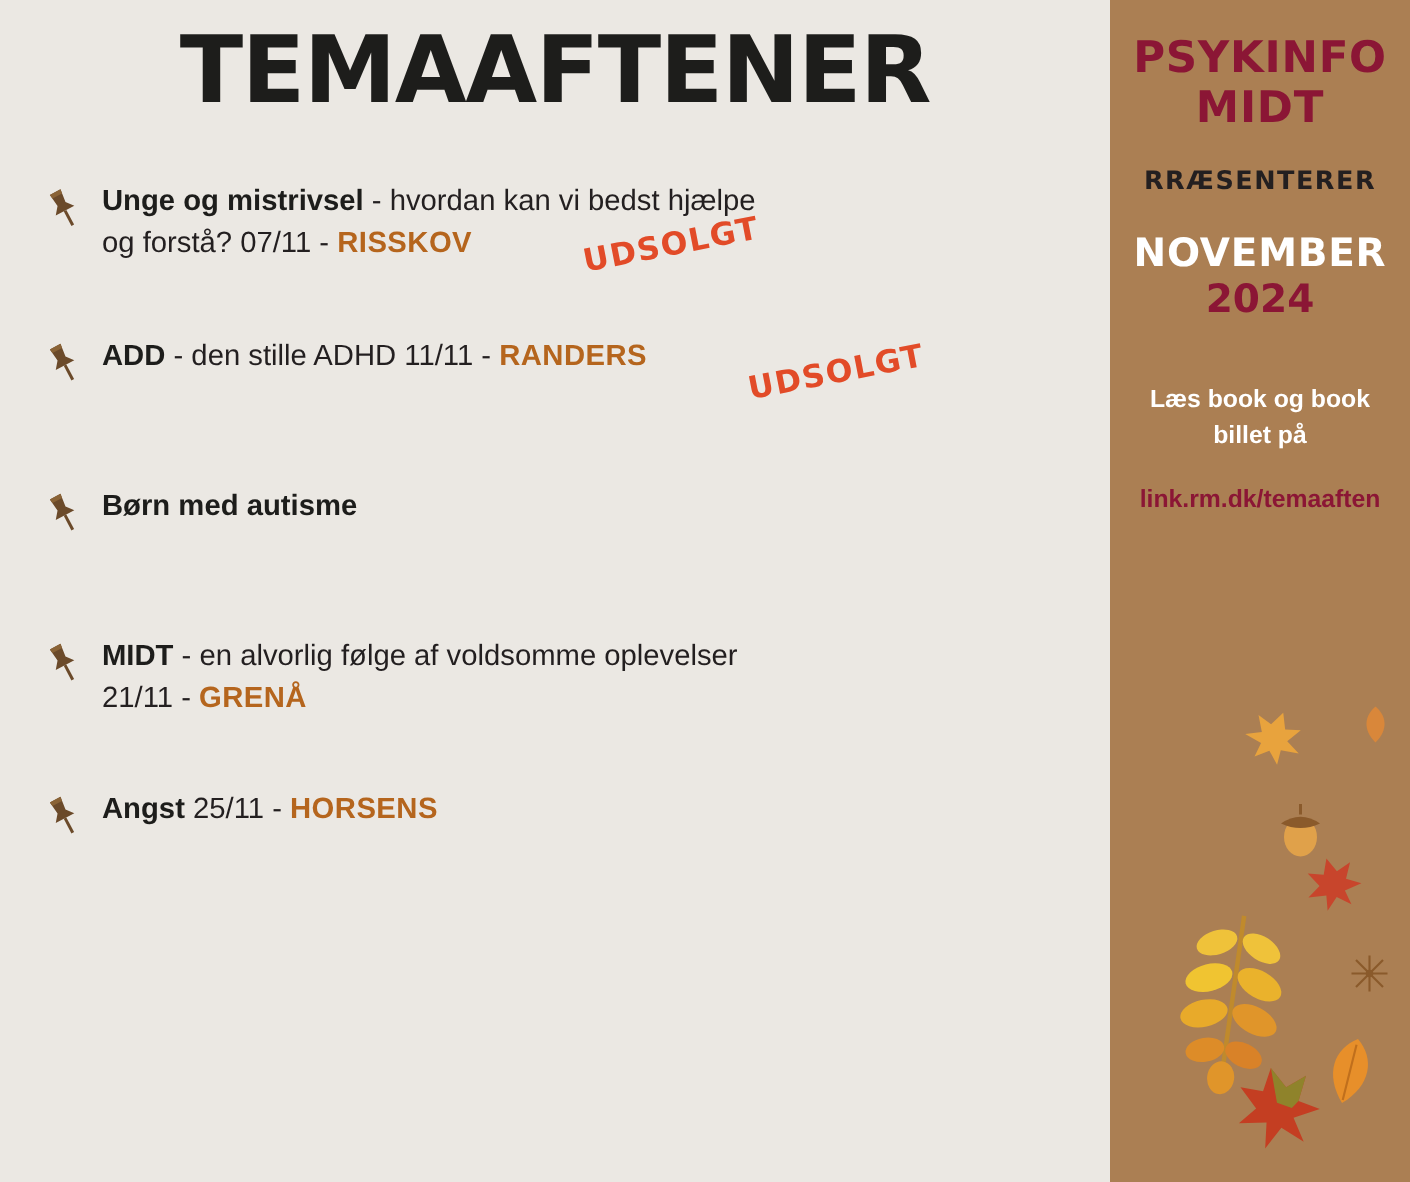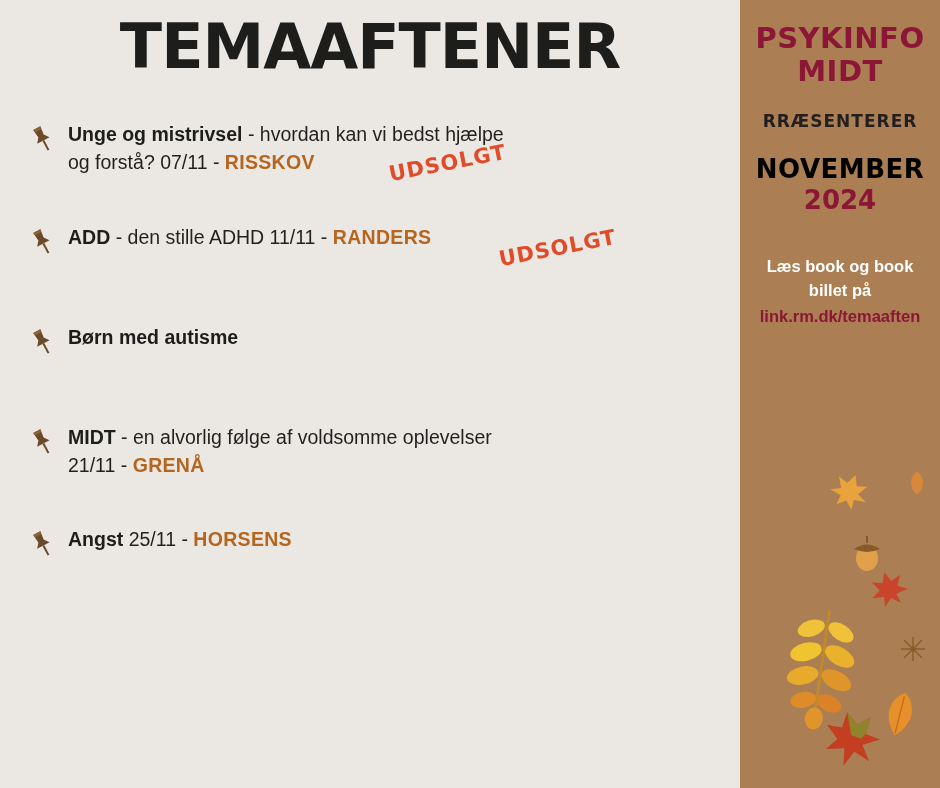--- a/index.html
+++ b/index.html
@@ -118,39 +118,39 @@
     font-size: 17px;
     color: #231f20;
     letter-spacing: 1px;
   }
   .month {
     margin-top: 22px;
     font-family: "DejaVu Sans", sans-serif;
     font-weight: bold;
     font-size: 26px;
     line-height: 1.25;
-    color: #000000;
+    color: #ffffff;
     letter-spacing: 0.5px;
   }
   .year {
     font-family: "DejaVu Sans", sans-serif;
     font-weight: bold;
     font-size: 26px;
     color: #8b1635;
   }
   .book-text {
     margin-top: 40px;
     font-size: 16.5px;
     line-height: 1.45;
     color: #ffffff;
     font-weight: bold;
   }
   .book-link {
     display: block;
-    margin-top: 4px;
+    margin-top: 21px;
     font-size: 16.5px;
     color: #8b1635;
     font-weight: bold;
     text-decoration: none;
     word-break: break-word;
   }
   .leaf {
     position: absolute;
     z-index: 1;
     pointer-events: none;

